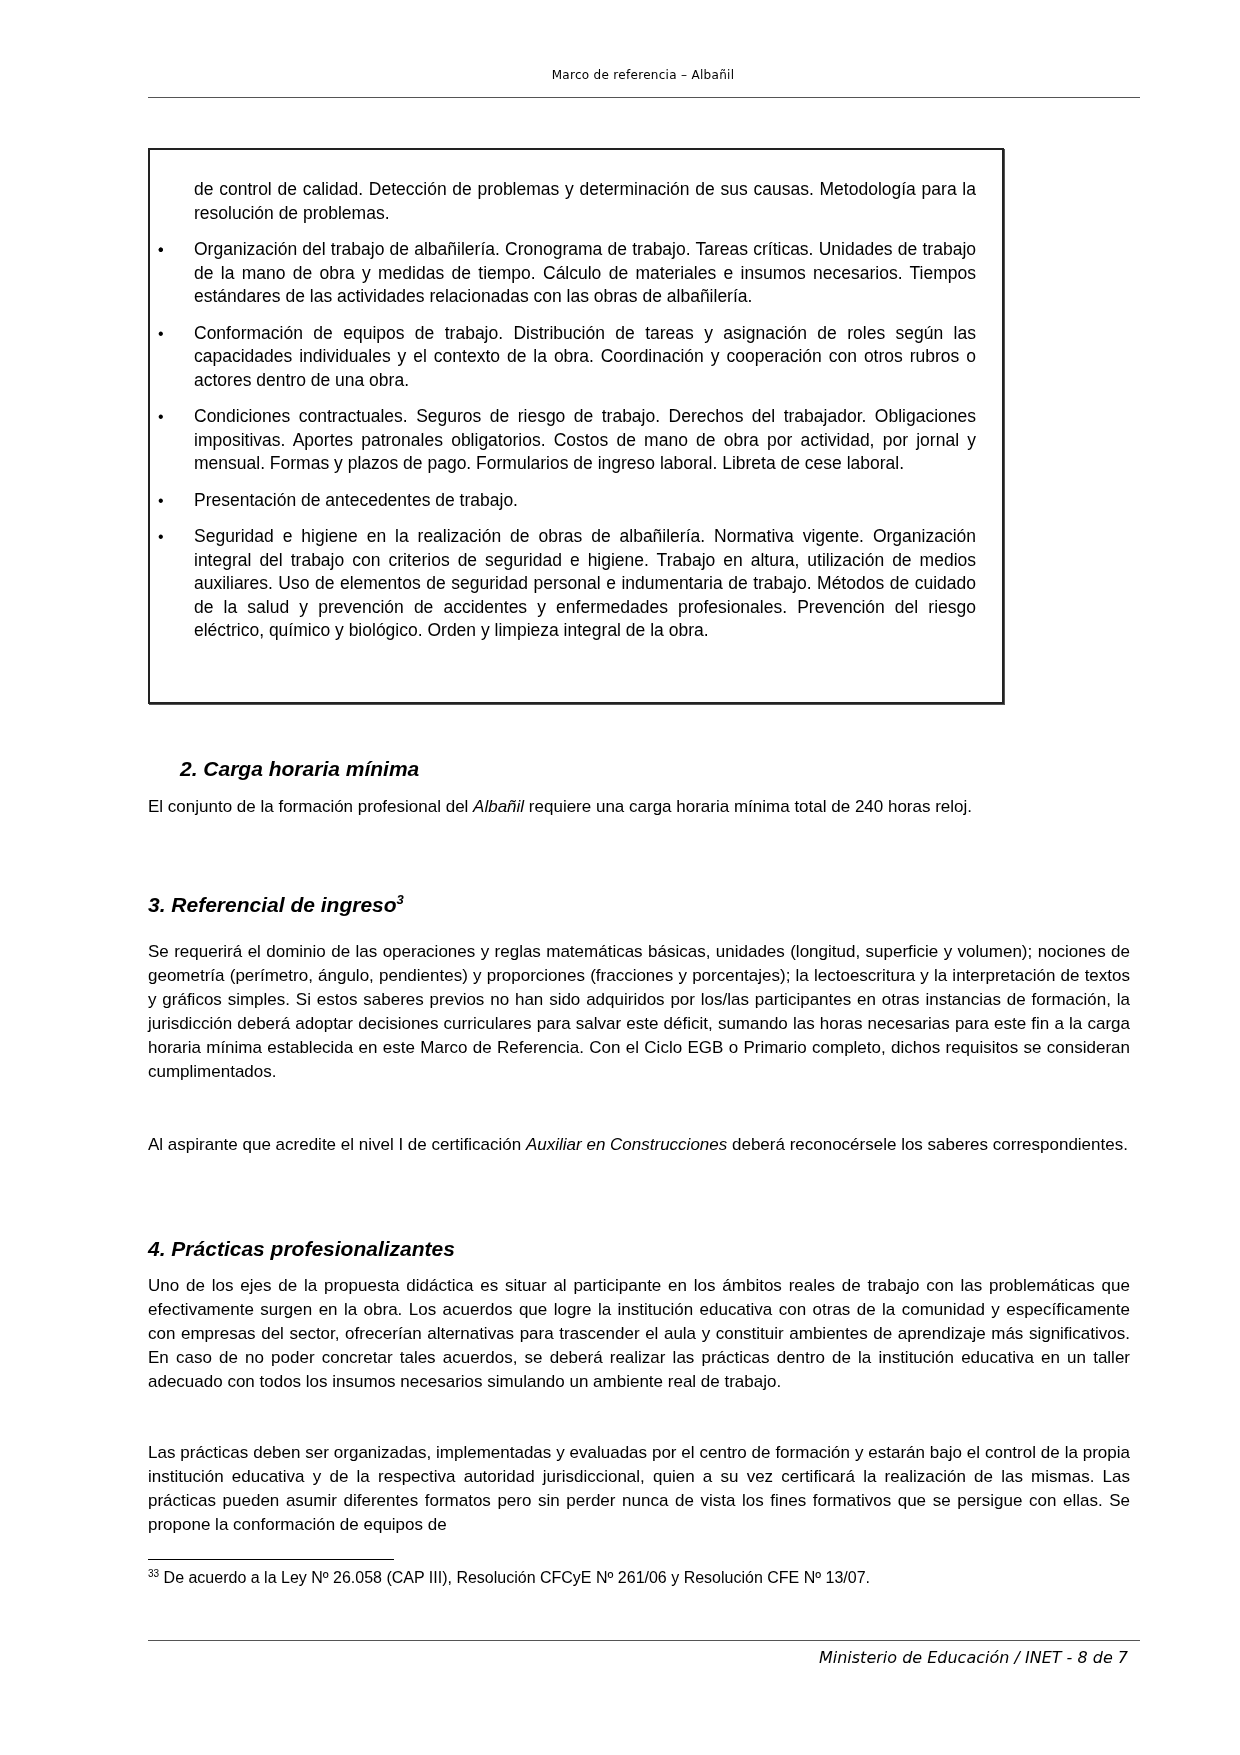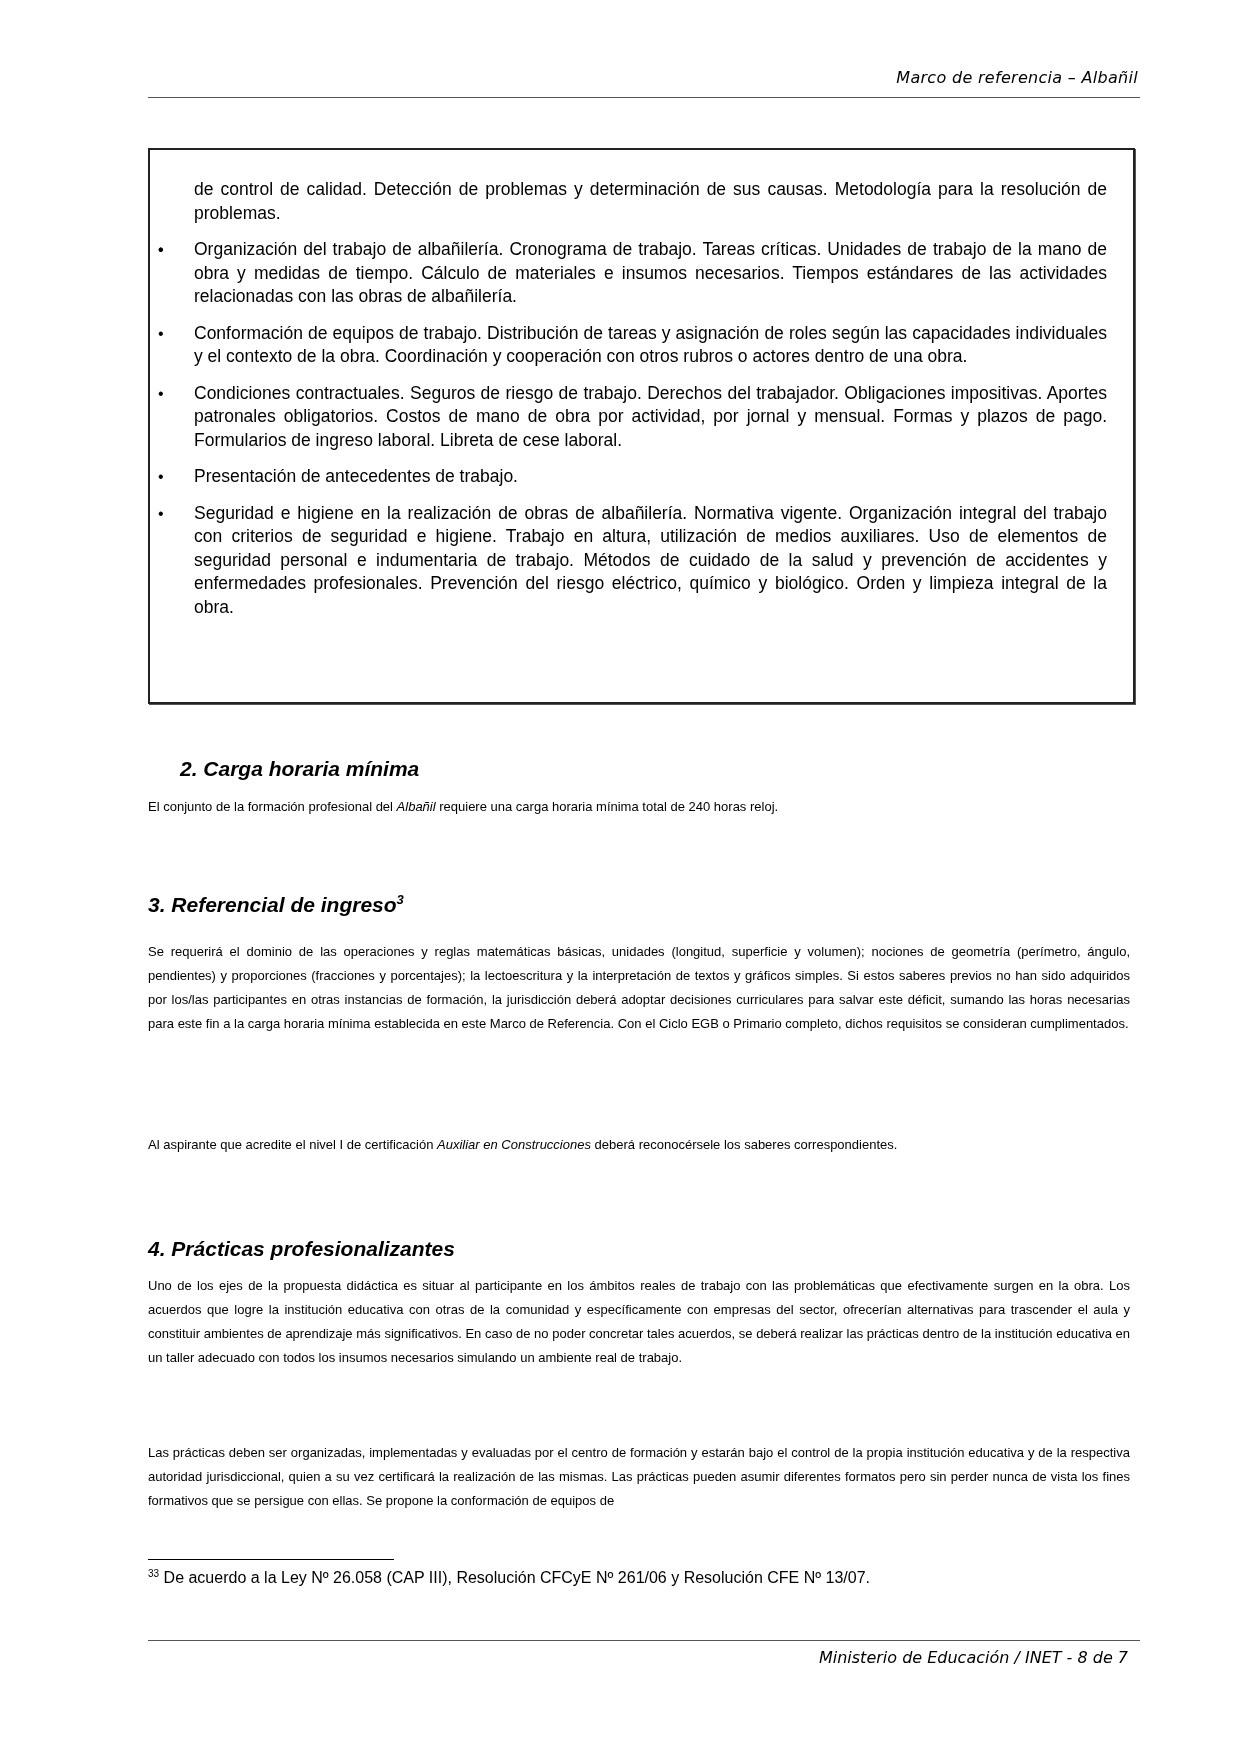--- a/index.html
+++ b/index.html
@@ -2,50 +2,50 @@
 <html><head>
   <meta charset="utf-8">
   <style>
     html, body { margin: 0; padding: 0; background: #ffffff; }
     body {
       width: 1240px; height: 1755px; position: relative; overflow: hidden;
       font-family: "Liberation Sans", sans-serif; color: #000;
     }
     .header {
       position: absolute; left: 148px; top: 68px; width: 990px;
-      text-align: right; font-style: italic; font-size: 16px;
+      text-align: center; font-size: 12px;
       font-family: "DejaVu Sans", sans-serif; letter-spacing: 0.3px;
     }
     .header-rule {
       position: absolute; left: 148px; top: 97px; width: 992px; height: 0;
       border-top: 1.5px solid #555;
     }
     .box {
-      position: absolute; left: 148px; top: 148px; width: 987px; height: 556px;
+      position: absolute; left: 148px; top: 148px; width: 856px; height: 556px;
       border: 2px solid #222; box-shadow: 1px 1px 0 #555; box-sizing: border-box;
     }
     .box-inner { position: absolute; left: 0; top: 28px; width: 100%; }
     .cont {
       margin-left: 44px; margin-right: 26px; font-size: 17.5px; line-height: 23.5px;
       text-align: justify;
     }
     .bullet {
       position: relative; margin-left: 44px; margin-right: 26px; margin-top: 13px;
       font-size: 17.5px; line-height: 23.5px; text-align: justify;
     }
     .bullet .dot {
       position: absolute; left: -36px; top: 0; font-size: 16px;
     }
     .section-title {
       position: absolute; left: 148px; font-weight: bold; font-style: italic;
       font-size: 21px;
     }
     .section-title sup { font-size: 13px; }
     .para {
-      position: absolute; left: 148px; width: 982px; font-size: 13px;
+      position: absolute; left: 148px; width: 982px; font-size: 17px;
       line-height: 24px; text-align: justify;
     }
     .para i { font-style: italic; }
     .fn-rule {
       position: absolute; left: 148px; top: 1559px; width: 246px; height: 0;
       border-top: 1px solid #000;
     }
     .footnote {
       position: absolute; left: 148px; top: 1568px; font-size: 16px;
     }

